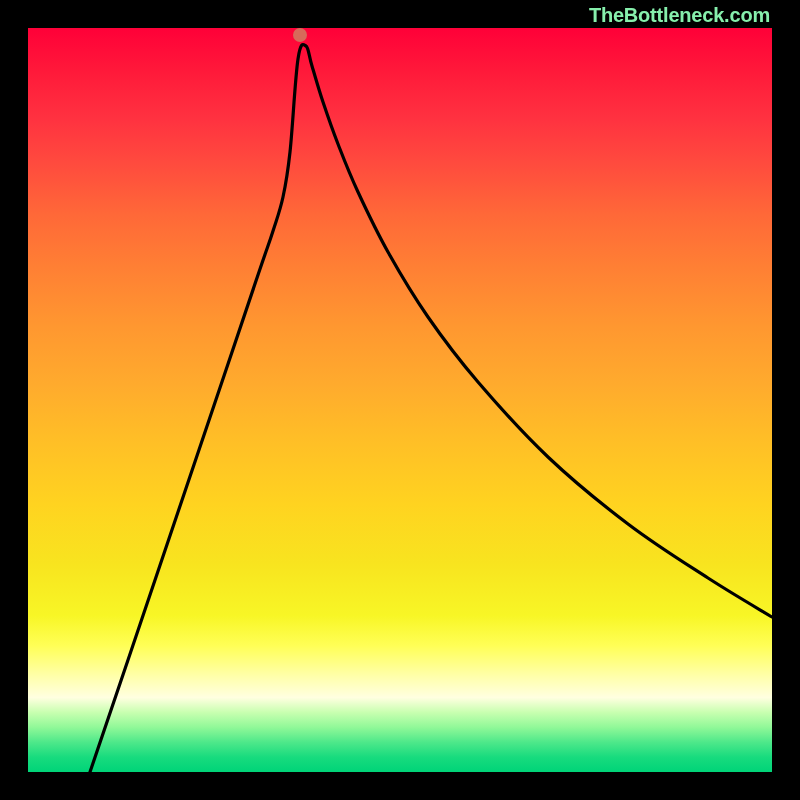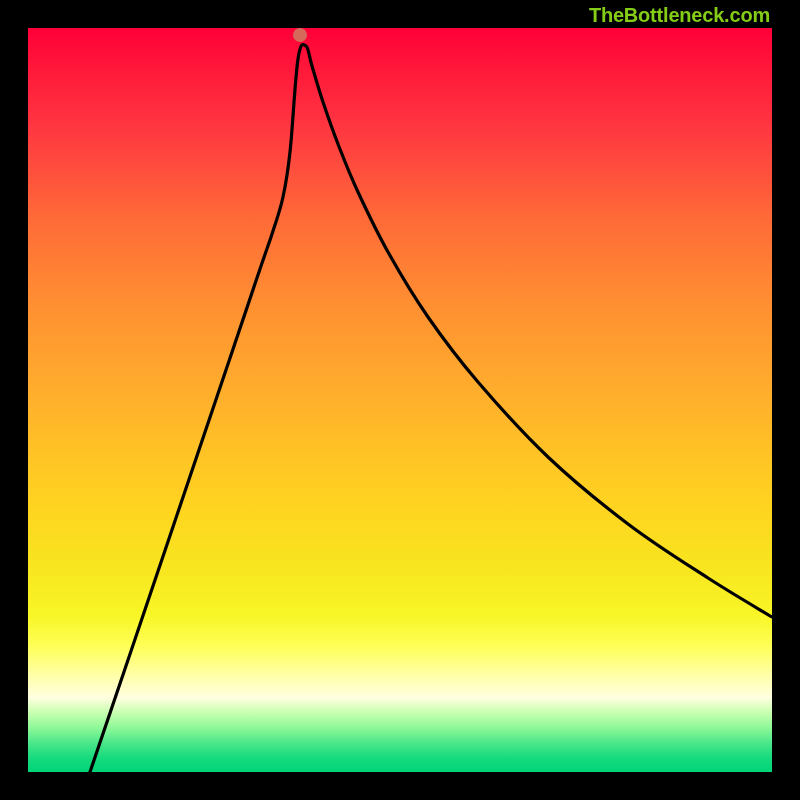--- a/index.html
+++ b/index.html
@@ -38,21 +38,21 @@
       #18db7e 98%,
       #00d478 100%);
   }
   .watermark {
     position: absolute;
     top: 4px;
     right: 30px;
     font-family: Arial, Helvetica, sans-serif;
     font-size: 20px;
     font-weight: 600;
-    color: #84cc16;
+    color: #86efac;
     letter-spacing: -0.2px;
   }
   svg.curve {
     position: absolute;
     left: 0;
     top: 0;
     width: 744px;
     height: 744px;
     overflow: visible;
   }

